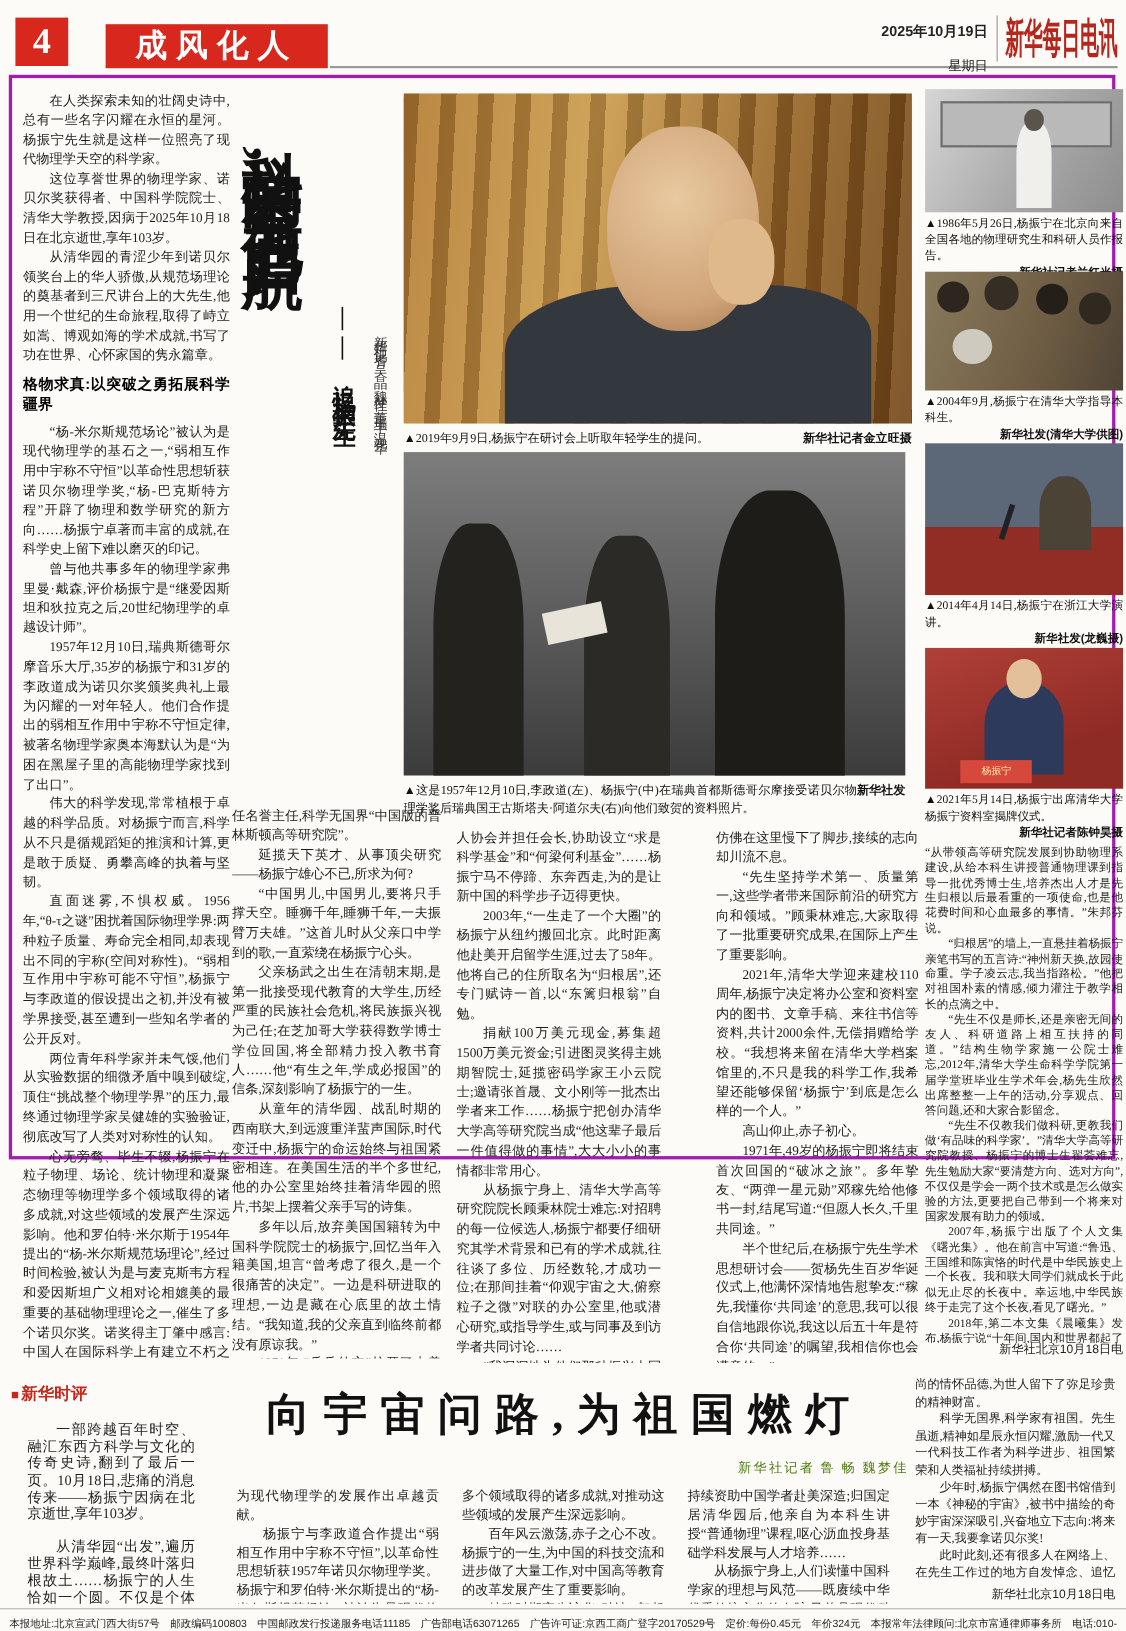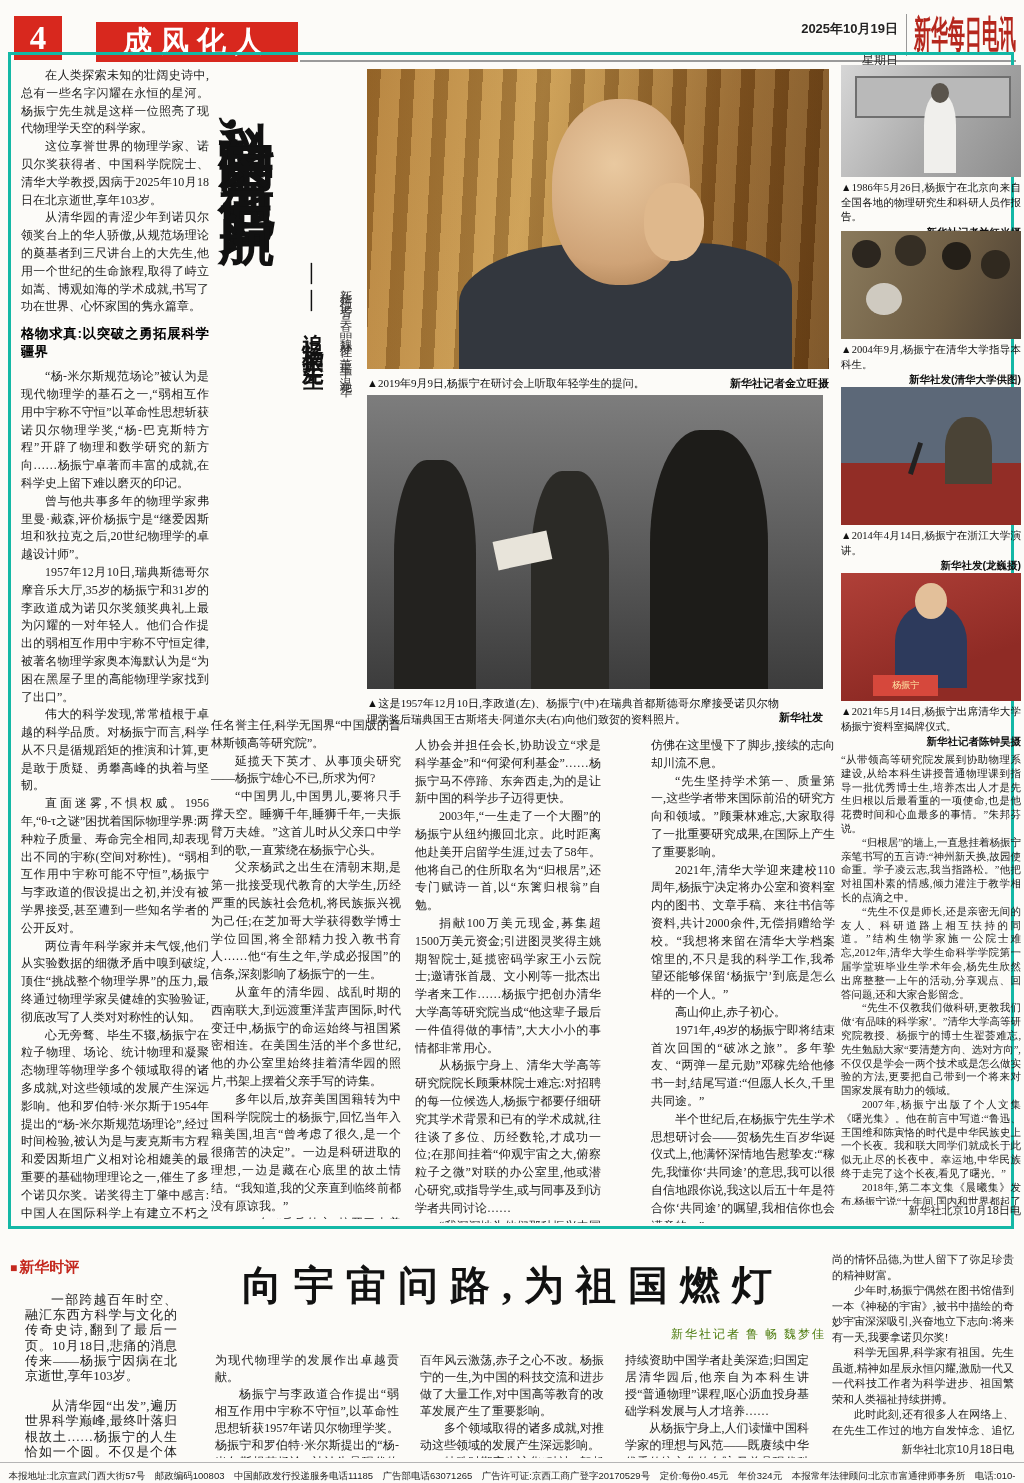--- a/index.html
+++ b/index.html
@@ -16,21 +16,21 @@
   .header-rule{left:300px;top:60px;width:716px;height:2px;background:#9a9a9a;}
   .dateblk{left:700px;top:20px;width:198px;text-align:right;
            font-family:"Liberation Sans",sans-serif;color:#222;}
   .dateblk .d1{font-size:13px;font-weight:bold;}
   .dateblk .d2{font-size:12px;margin-top:14px;}
   .mast-div{left:906px;top:14px;width:1px;height:42px;background:#999;}
   .masthead{left:914px;top:10px;width:102px;color:#b5271d;font-weight:900;
             font-size:17px;letter-spacing:0px;transform:scale(1.0,2.2);transform-origin:top left;
             font-family:"Liberation Serif",serif;white-space:nowrap;}
   
-  .main-box{left:8px;top:52px;width:1006px;height:1177px;border:3px solid #14b8a6;
+  .main-box{left:8px;top:68px;width:1006px;height:986px;border:3px solid #a21caf;
             box-sizing:border-box;background:transparent;}
   .col{position:absolute;overflow:hidden;text-align:justify;}
   .col p{margin:0;text-indent:2em;font-size:12px;line-height:17.8px;}
   .cont p:first-child{text-indent:0;}
   .subhead{margin:9px 0 7px 0;font-family:"Liberation Sans","DejaVu Sans",sans-serif;
            font-weight:bold;font-size:13.5px;color:#000;text-indent:0;}
   .col1{left:10px;top:12px;width:188px;height:1152px;}
   .col2{left:200px;top:662px;width:190px;height:502px;}
   .col3{left:404px;top:682px;width:186px;height:486px;}
   .col4{left:640px;top:682px;width:184px;height:486px;}
@@ -56,21 +56,21 @@
   .nobel-photo{left:356px;top:340px;width:456px;height:294px;
       background:linear-gradient(180deg,#7d7d7d,#565656 60%,#3c3c3c);}
   .nobel-photo .f1{left:6%;top:22%;width:18%;height:80%;border-radius:40% 40% 0 0;background:#23221f;}
   .nobel-photo .f2{left:36%;top:26%;width:17%;height:76%;border-radius:40% 40% 0 0;background:#2b2a26;}
   .nobel-photo .f3{left:62%;top:12%;width:26%;height:92%;border-radius:42% 42% 0 0;background:#1d1c19;}
   .nobel-photo .paper{left:28%;top:48%;width:12%;height:10%;background:#e8e4da;transform:rotate(-12deg);}
   .caption{position:absolute;font-size:11px;line-height:16px;color:#111;text-align:justify;}
   .caption b{font-family:"Liberation Sans",sans-serif;font-weight:bold;}
   .main-cap{left:356px;top:320px;width:462px;height:18px;display:flex;justify-content:space-between;white-space:nowrap;overflow:hidden;}
   .nobel-cap{left:356px;top:640px;width:456px;height:36px;}
-  .nobel-cap b{float:right;margin-top:14px;}
+  .nobel-cap b{float:right;}
   
   .rphoto{left:830px;width:180px;}
   .rp1{top:10px;height:112px;background:linear-gradient(120deg,#d6d6d6,#a9a9a9 55%,#8d8d8d);}
   .rp1 .brd{left:8%;top:10%;width:84%;height:34%;background:#b9b9b9;border:2px solid #6f6f6f;}
   .rp1 .man{left:46%;top:26%;width:18%;height:70%;border-radius:40% 40% 0 0;background:#f0efec;}
   .rp1 .hd{left:50%;top:16%;width:10%;height:18%;border-radius:50%;background:#5a544c;}
   .rp2{top:176px;height:108px;background:linear-gradient(110deg,#8a7a5c,#6d5c43 60%,#4f4335);}
   .rp2 .h1{left:6%;top:8%;width:16%;height:26%;border-radius:50%;background:#2c261f;}
   .rp2 .h2{left:30%;top:4%;width:17%;height:28%;border-radius:50%;background:#352e24;}
   .rp2 .h3{left:56%;top:10%;width:16%;height:26%;border-radius:50%;background:#241f18;}
@@ -271,31 +271,31 @@
   </div>
 
   <h1 class="abs b-headline" style="margin:0;">向宇宙问路,为祖国燃灯</h1>
   <div class="abs b-byline">新华社记者 鲁 畅 魏梦佳</div>
 
   <div class="bcol bc1 cont">
       <p>为现代物理学的发展作出卓越贡献。</p>
       <p>杨振宁与李政道合作提出“弱相互作用中宇称不守恒”,以革命性思想斩获1957年诺贝尔物理学奖。杨振宁和罗伯特·米尔斯提出的“杨-米尔斯规范场论”,被认为是现代物理学的基石之一,是与麦克斯韦方程和爱因斯坦广义相对论相媲美的最重要的基础物理理论之一……杨振宁在粒子物理、场论、统计物理和凝聚态物理等物理学</p>
     </div>
   <div class="bcol bc2 cont">
+      <p>多个领域取得的诸多成就,对推动这些领域的发展产生深远影响。</p>
       <p>百年风云激荡,赤子之心不改。杨振宁的一生,为中国的科技交流和进步做了大量工作,对中国高等教育的改革发展产生了重要影响。</p>
-      <p>多个领域取得的诸多成就,对推动这些领域的发展产生深远影响。</p>
       <p>特殊时期率先访华“破冰”,架起中美学术交流的桥梁;发起设立交流委员会和奖学金,</p>
     </div>
   <div class="bcol bc3 cont">
       <p>持续资助中国学者赴美深造;归国定居清华园后,他亲自为本科生讲授“普通物理”课程,呕心沥血投身基础学科发展与人才培养……</p>
       <p>从杨振宁身上,人们读懂中国科学家的理想与风范——既赓续中华优秀传统文化的血脉,又兼具现代科学的精神气质;既有科学巨擘的卓越成就,更有高</p>
     </div>
   <div class="bcol bc4 cont">
       <p>尚的情怀品德,为世人留下了弥足珍贵的精神财富。</p>
+      <p>科学无国界,科学家有祖国。先生虽逝,精神如星辰永恒闪耀,激励一代又一代科技工作者为科学进步、祖国繁荣和人类福祉持续拼搏。</p>
       <p>少年时,杨振宁偶然在图书馆借到一本《神秘的宇宙》,被书中描绘的奇妙宇宙深深吸引,兴奋地立下志向:将来有一天,我要拿诺贝尔奖!</p>
-      <p>科学无国界,科学家有祖国。先生虽逝,精神如星辰永恒闪耀,激励一代又一代科技工作者为科学进步、祖国繁荣和人类福祉持续拼搏。</p>
       <p>此时此刻,还有很多人在网络上、在先生工作过的地方自发悼念、追忆感怀——您“向宇宙问路”的求索,已化作祖国大地上长明的灯火,照亮后来者的前行之路。</p>
     </div>
   <div class="dateline dl-bottom abs">新华社北京10月18日电</div>
 
   <div class="abs footer">本报地址:北京宣武门西大街57号　邮政编码100803　中国邮政发行投递服务电话11185　广告部电话63071265　广告许可证:京西工商广登字20170529号　定价:每份0.45元　年价324元　本报常年法律顾问:北京市富通律师事务所　电话:010-88406617,13901102545</div>
 
 </div>
 
 </body></html>

